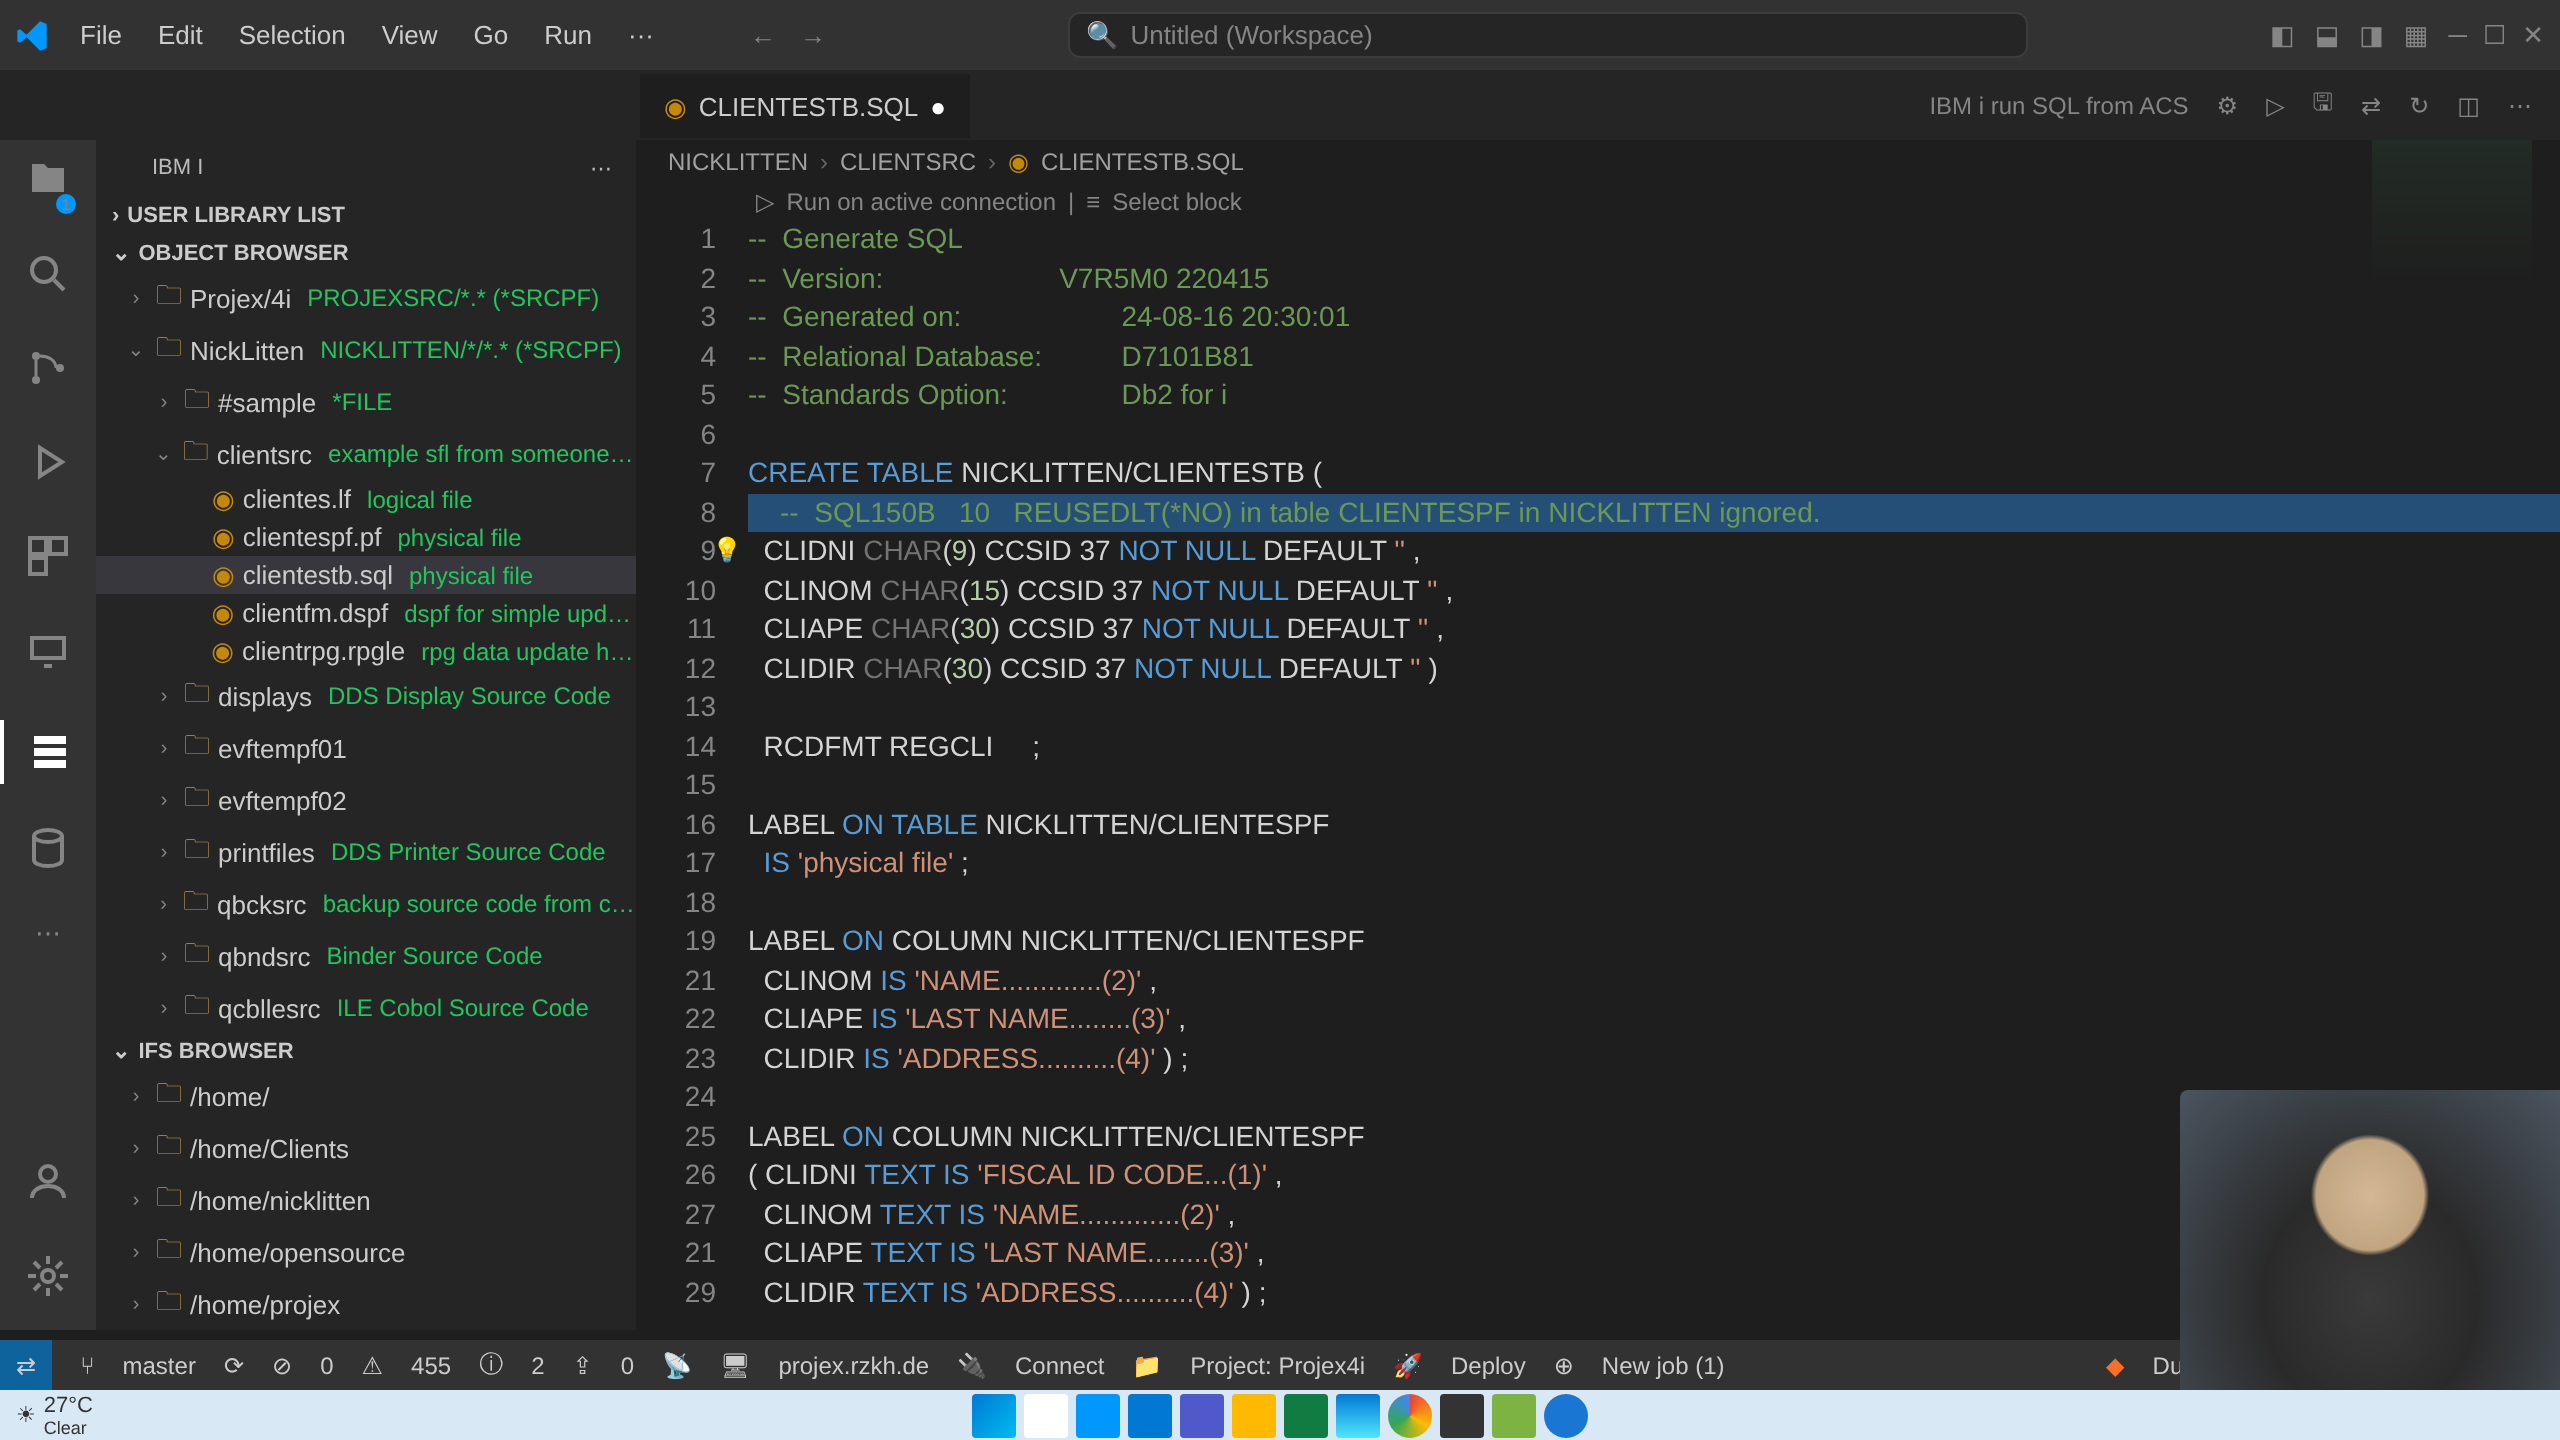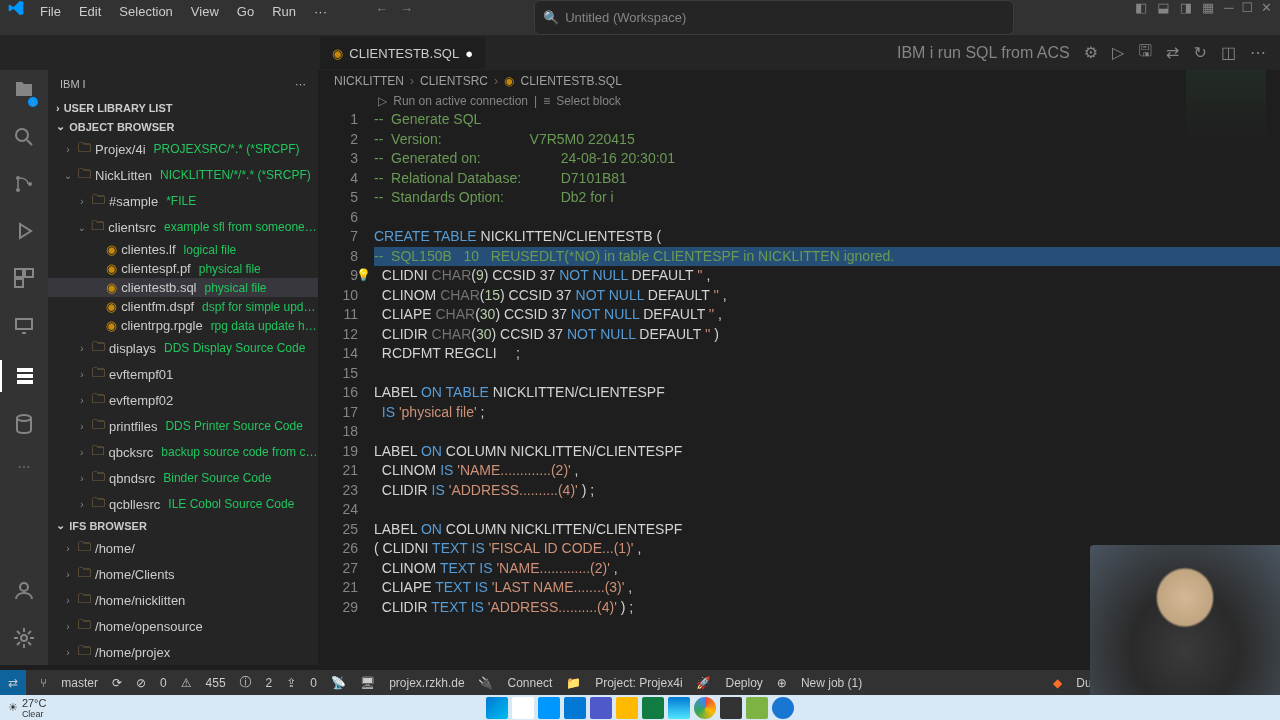--- a/index.html
+++ b/index.html
@@ -1,34 +1,34 @@
 <!DOCTYPE html>
 <html><head>
 <meta charset="utf-8">
 <style>
 * { margin: 0; padding: 0; box-sizing: border-box; font-family: 'Segoe UI', sans-serif; }
 body { background: #1e1e1e; color: #cccccc; font-size: 13px; overflow: hidden; width: 1280px; height: 720px; position: relative; }
-.titlebar { height: 35px; background: #323233; display: flex; padding: 0 8px; }
+.titlebar { height: 35px; background: #323233; display: flex; align-items: center; padding: 0 8px; }
 .titlebar .menu { display: flex; gap: 2px; margin-left: 8px; }
 .titlebar .menu span { padding: 4px 8px; cursor: pointer; font-size: 13px; }
 .titlebar .nav { display: flex; gap: 12px; margin-left: 40px; color: #858585; }
 .titlebar .search { flex: 1; display: flex; justify-content: center; }
 .titlebar .search-box { background: #252526; border: 1px solid #3c3c3c; border-radius: 6px; padding: 3px 8px; width: 480px; display: flex; align-items: center; gap: 6px; color: #858585; }
 .titlebar .layout-icons { display: flex; gap: 10px; margin-right: 10px; color: #858585; }
 .titlebar .window-controls { display: flex; gap: 8px; color: #858585; }
 .editor-tabs { height: 35px; background: #252526; display: flex; align-items: center; padding-left: 320px; }
 .tab { background: #1e1e1e; padding: 8px 12px; display: flex; align-items: center; gap: 6px; border-top: 1px solid #1e1e1e; }
 .tab-icon { color: #c58808; }
-.editor-actions { margin-left: auto; display: flex; gap: 14px; padding-right: 14px; color: #858585; align-items: center; font-size: 16px; }
+.editor-actions { margin-left: auto; display: flex; gap: 14px; padding-right: 14px; color: #858585; align-items: center; font-size: 12px; }
 .main { display: flex; height: calc(100% - 35px - 35px - 30px - 25px); }
 .activitybar { width: 48px; background: #333333; display: flex; flex-direction: column; align-items: center; padding-top: 8px; gap: 20px; color: #858585; }
 .activitybar .active { color: #ffffff; border-left: 2px solid #fff; width: 100%; display: flex; justify-content: center; padding: 4px 0; }
 .activitybar-bottom { margin-top: auto; display: flex; flex-direction: column; gap: 20px; padding-bottom: 12px; align-items: center; }
 .sidebar { width: 270px; background: #252526; display: flex; flex-direction: column; overflow: hidden; }
-.sidebar-title { padding: 8px 12px; font-size: 11px; text-transform: uppercase; display: flex; justify-content: space-between; color: #bbbbbb; }
+.sidebar-title { padding: 8px 12px; font-size: 11px; text-transform: uppercase; display: flex; justify-content: space-between; color: #bbbbbb; margin-left: 16px; }
 .section-header { padding: 3px 8px; font-size: 11px; font-weight: bold; text-transform: uppercase; display: flex; align-items: center; gap: 4px; cursor: pointer; }
 .tree { flex: 1; overflow: auto; font-size: 13px; }
 .tree-item { padding: 2px 0; display: flex; align-items: center; gap: 4px; cursor: pointer; white-space: nowrap; }
 .tree-item.selected { background: #37373d; }
 .tree-item .chev { width: 12px; text-align: center; color: #858585; font-size: 10px; }
 .tree-item .folder-icon { color: #c09553; }
 .tree-item .db-icon { color: #c58808; }
 .tree-item .desc { color: #22c55e; font-size: 12px; margin-left: 4px; overflow: hidden; text-overflow: ellipsis; }
 .editor { flex: 1; display: flex; flex-direction: column; background: #1e1e1e; position: relative; }
 .breadcrumb { padding: 4px 16px; font-size: 12px; color: #a0a0a0; display: flex; align-items: center; gap: 6px; }
@@ -38,21 +38,21 @@
 .code { font-family: 'Consolas', 'Courier New', monospace; font-size: 14px; line-height: 19.5px; padding-left: 0; position: relative; }
 .line { display: flex; }
 .gutter { width: 56px; text-align: right; padding-right: 16px; color: #858585; user-select: none; }
 .content { flex: 1; white-space: pre; }
 .c-comment { color: #6a9955; }
 .c-keyword { color: #569cd6; }
 .c-type { color: #737373; }
 .c-num { color: #b5cea8; }
 .c-str { color: #ce9178; }
 .c-ident { color: #d4d4d4; }
-.line.selected .content { background: #264f78; }
+.line.selected .content { background: #264f78; padding-left: 16px; }
 .highlight-sel { background: #264f78; }
 .minimap { position: absolute; right: 14px; top: 0; width: 80px; height: 120px; background: linear-gradient(#2a4030 0%, #1e1e1e 60%); opacity: 0.4; }
 .statusbar { height: 25px; background: #323233; display: flex; align-items: center; padding: 0 8px; font-size: 12px; gap: 14px; color: #cccccc; position: absolute; bottom: 25px; left: 0; right: 0; }
 .statusbar .remote { background: #0e639c; padding: 2px 8px; margin-left: -8px; height: 100%; display: flex; align-items: center; }
 .statusbar .right { margin-left: auto; display: flex; gap: 14px; align-items: center; }
 .taskbar { height: 25px; background: #d9e8f5; position: absolute; bottom: 0; left: 0; right: 0; display: flex; align-items: center; padding: 0 8px; gap: 6px; }
 .taskbar .weather { display: flex; align-items: center; gap: 4px; color: #333; font-size: 11px; }
 .taskbar-center { position: absolute; left: 50%; transform: translateX(-50%); display: flex; gap: 4px; }
 .taskbar-center .ticon { width: 22px; height: 22px; border-radius: 2px; display: flex; align-items: center; justify-content: center; }
 .webcam { position: absolute; bottom: 25px; right: 0; width: 190px; height: 150px; background: #2a2a2a; border-radius: 4px 0 0 0; overflow: hidden; }
@@ -369,20 +369,24 @@
         </div>
         <div class="line">
           <div class="gutter">11</div>
           <div class="content"><span class="c-ident">  CLIAPE </span><span class="c-type">CHAR</span><span class="c-ident">(</span><span class="c-num">30</span><span class="c-ident">) CCSID 37 </span><span class="c-keyword">NOT NULL</span><span class="c-ident"> DEFAULT </span><span class="c-str">''</span><span class="c-ident"> ,</span></div>
         </div>
         <div class="line">
           <div class="gutter">12</div>
           <div class="content"><span class="c-ident">  CLIDIR </span><span class="c-type">CHAR</span><span class="c-ident">(</span><span class="c-num">30</span><span class="c-ident">) CCSID 37 </span><span class="c-keyword">NOT NULL</span><span class="c-ident"> DEFAULT </span><span class="c-str">''</span><span class="c-ident"> )</span></div>
         </div>
         <div class="line">
+          <div class="gutter">13</div>
+          <div class="content"></div>
+        </div>
+        <div class="line">
           <div class="gutter">14</div>
           <div class="content"><span class="c-ident">  RCDFMT REGCLI     ;</span></div>
         </div>
         <div class="line">
           <div class="gutter">15</div>
           <div class="content"></div>
         </div>
         <div class="line">
           <div class="gutter">16</div>
           <div class="content"><span class="c-ident">LABEL </span><span class="c-keyword">ON</span><span class="c-ident"> </span><span class="c-keyword">TABLE</span><span class="c-ident"> NICKLITTEN/CLIENTESPF</span></div>
@@ -395,20 +399,24 @@
           <div class="gutter">18</div>
           <div class="content"></div>
         </div>
         <div class="line">
           <div class="gutter">19</div>
           <div class="content"><span class="c-ident">LABEL </span><span class="c-keyword">ON</span><span class="c-ident"> COLUMN NICKLITTEN/CLIENTESPF</span></div>
         </div>
         <div class="line">
           <div class="gutter">21</div>
           <div class="content"><span class="c-ident">  CLINOM </span><span class="c-keyword">IS</span><span class="c-ident"> </span><span class="c-str">'NAME.............(2)'</span><span class="c-ident"> ,</span></div>
+        </div>
+        <div class="line">
+          <div class="gutter">22</div>
+          <div class="content"><span class="c-ident">  CLIAPE </span><span class="c-keyword">IS</span><span class="c-ident"> </span><span class="c-str">'LAST NAME........(3)'</span><span class="c-ident"> ,</span></div>
         </div>
         <div class="line">
           <div class="gutter">23</div>
           <div class="content"><span class="c-ident">  CLIDIR </span><span class="c-keyword">IS</span><span class="c-ident"> </span><span class="c-str">'ADDRESS..........(4)'</span><span class="c-ident"> ) ;</span></div>
         </div>
         <div class="line">
           <div class="gutter">24</div>
           <div class="content"></div>
         </div>
         <div class="line">

